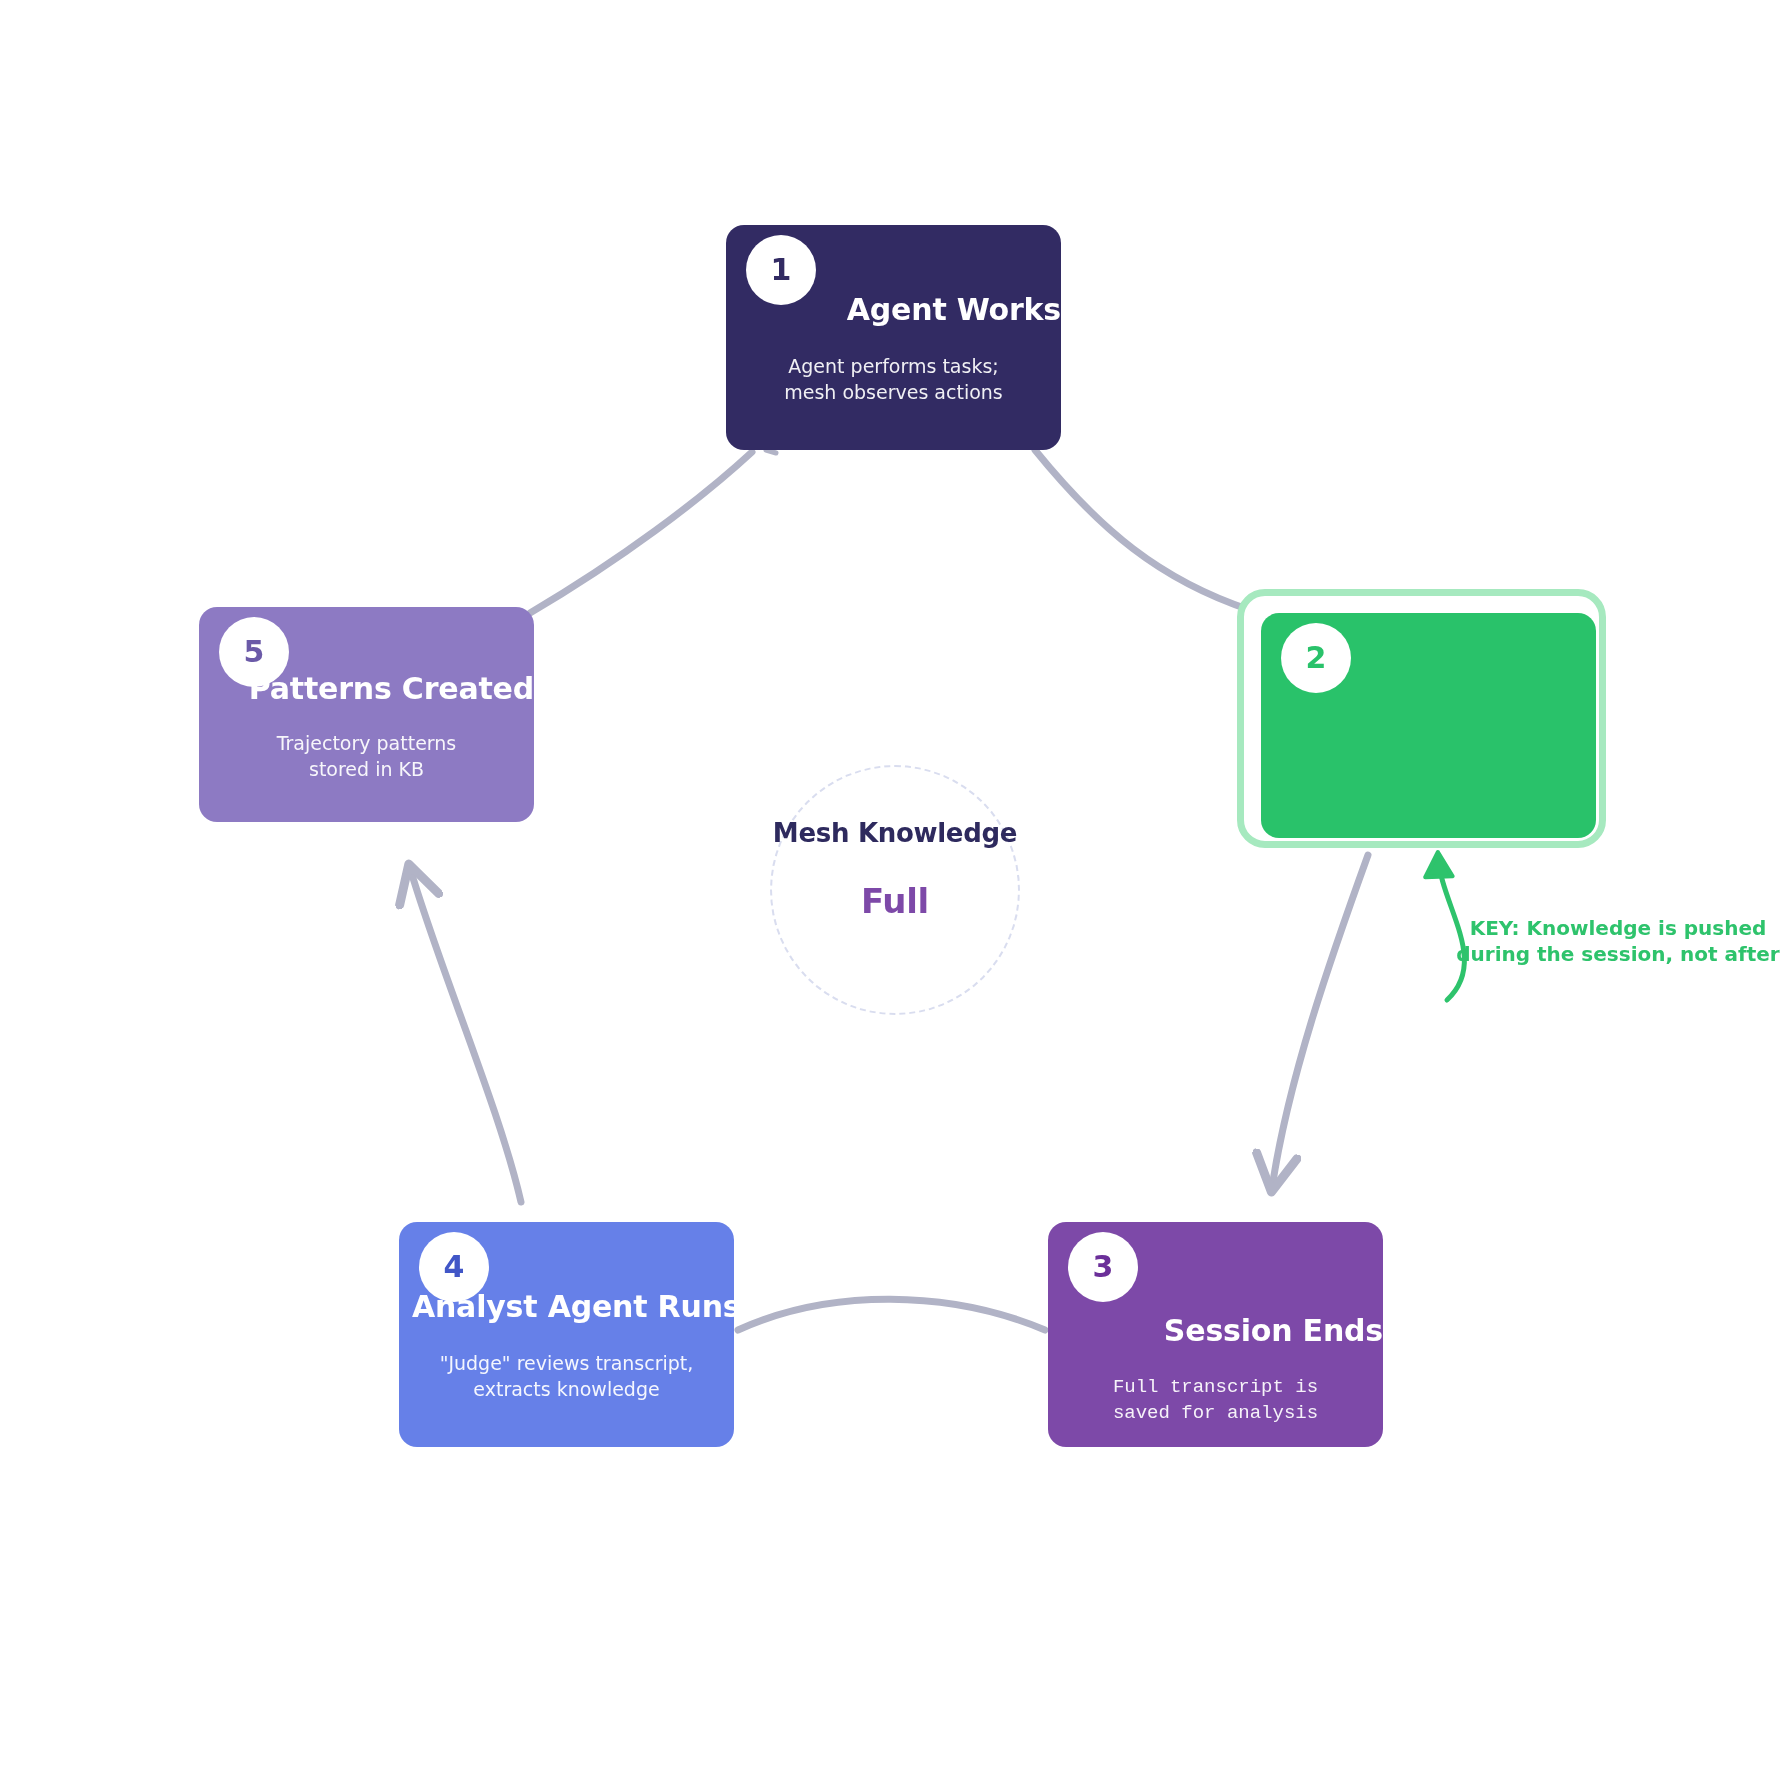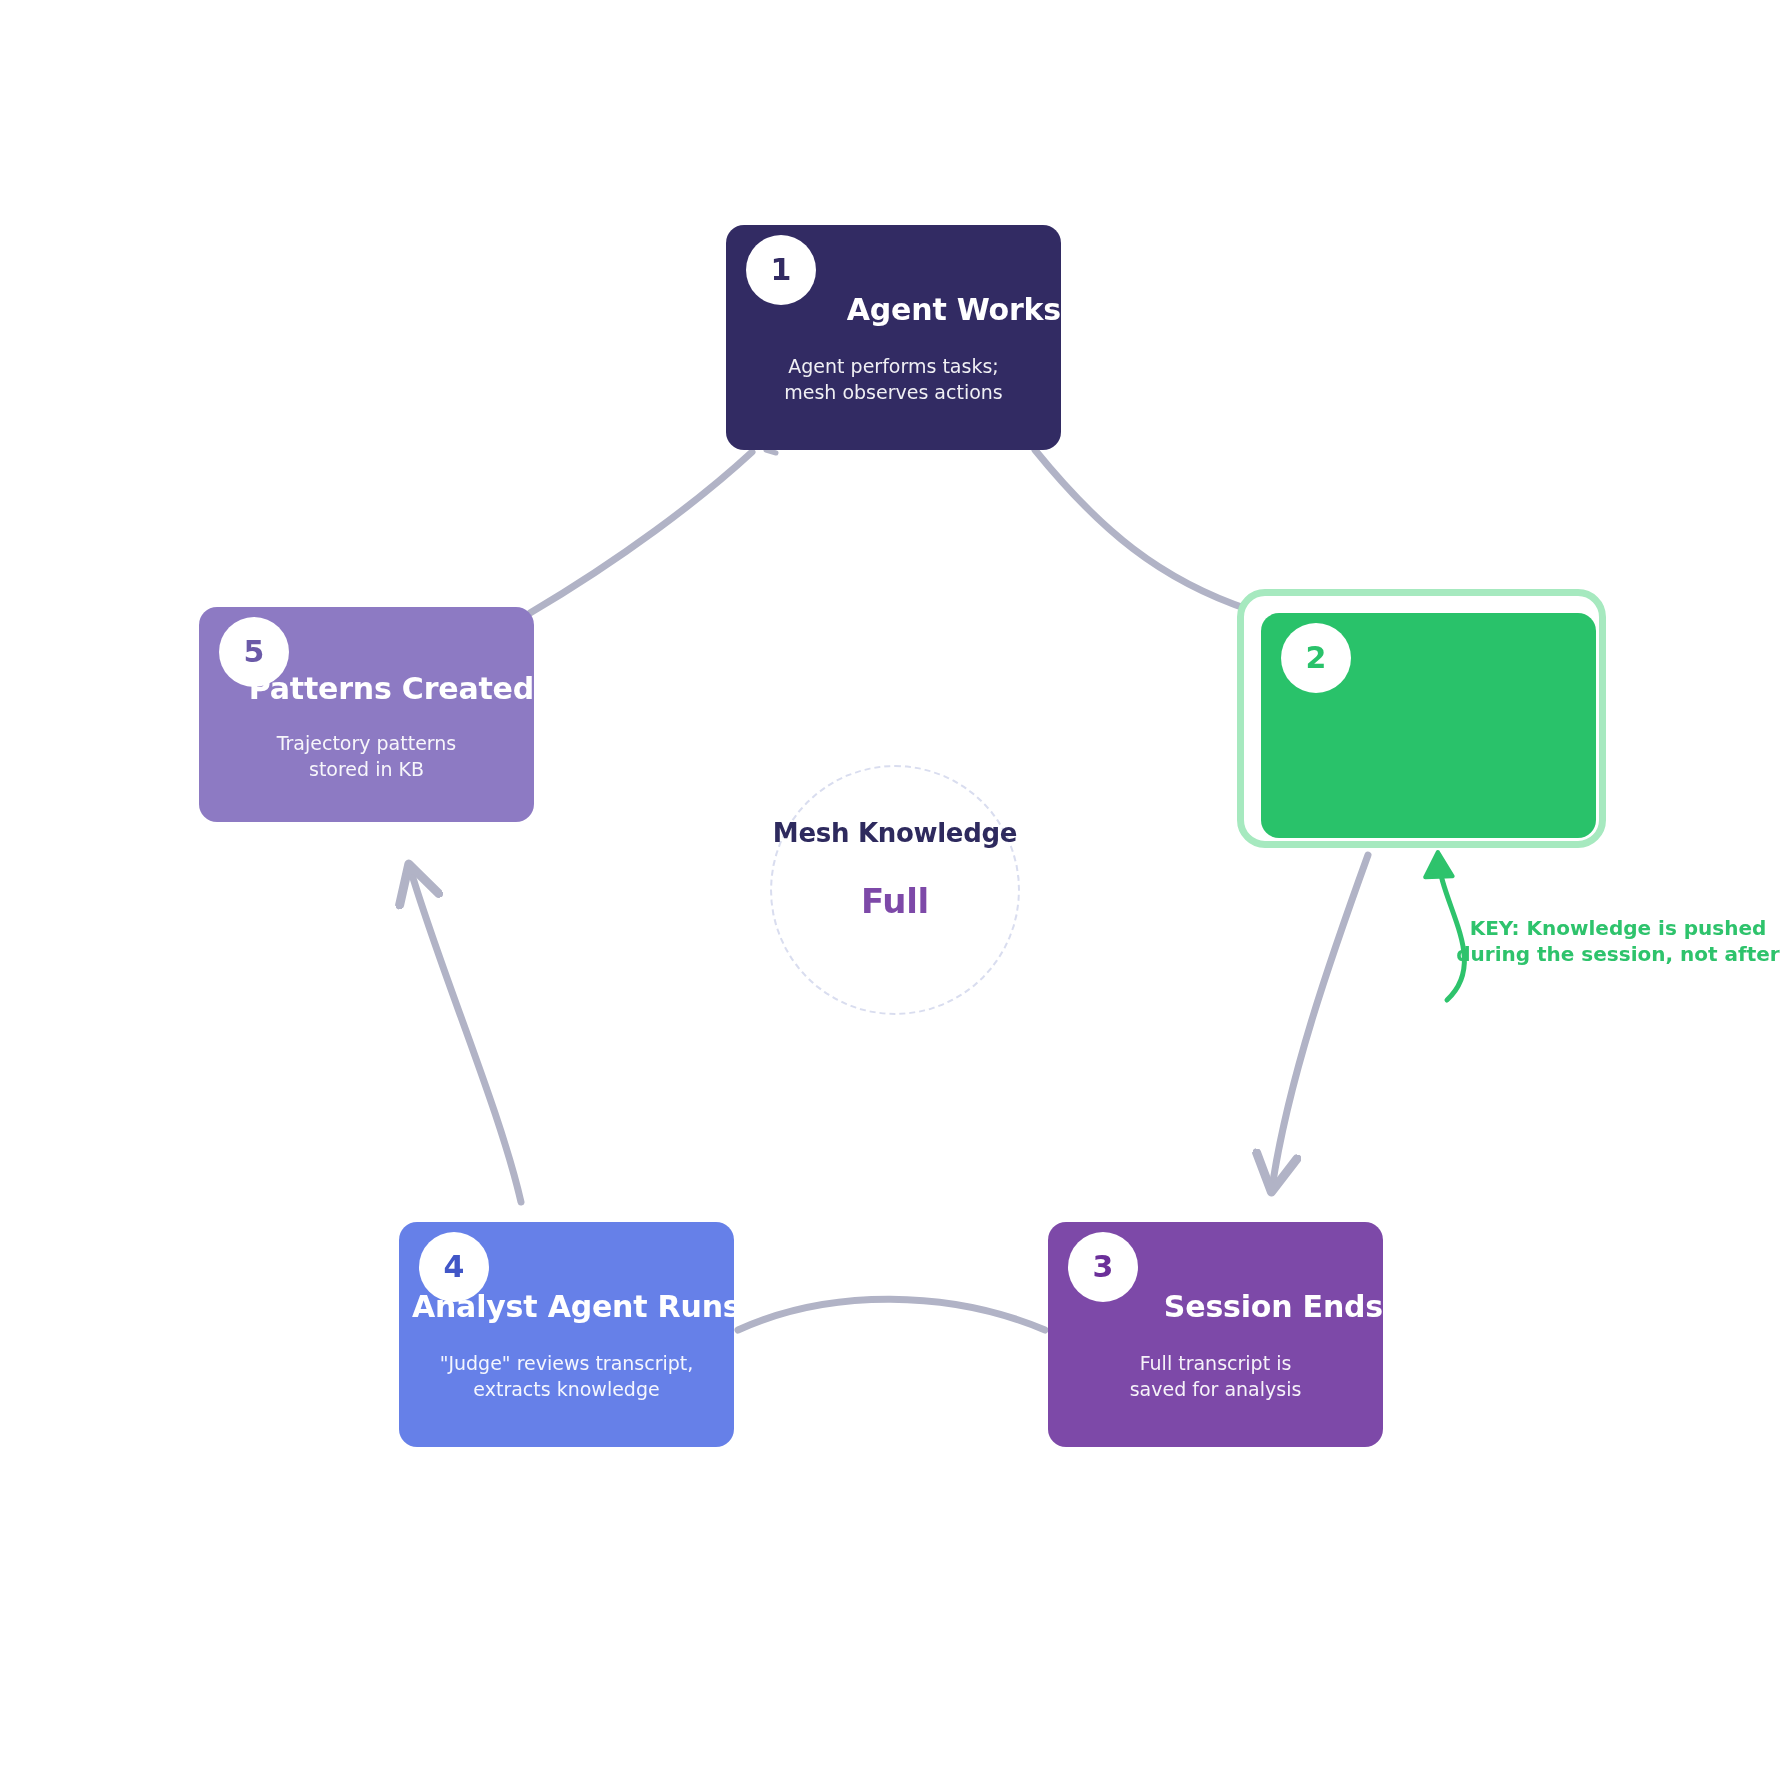--- a/index.html
+++ b/index.html
@@ -96,22 +96,22 @@
   }
   #node2 .title { margin-top: 68px; }
   #node2 .desc  { margin-top: 28px; }
   #node2 .badge { left: 20px; top: 10px; color: #29c26a; }
 
   
   #node3 {
     left: 1048px; top: 1222px; width: 335px; height: 225px;
     background: #7d49a8;
   }
-  #node3 .title { margin-top: 68px; }
-  #node3 .desc  { margin-top: 28px; }
+  #node3 .title { margin-top: 92px; }
+  #node3 .desc  { margin-top: 28px; font-family: Liberation Mono, monospace; }
   #node3 .badge { left: 20px; top: 10px; color: #6b2f99; }
 
   
   #node4 {
     left: 399px; top: 1222px; width: 335px; height: 225px;
     background: #6680e8;
   }
   #node4 .title { margin-top: 68px; padding-left: 13px; }
   #node4 .desc  { margin-top: 28px; }
   #node4 .badge { left: 20px; top: 10px; color: #4156c7; }

